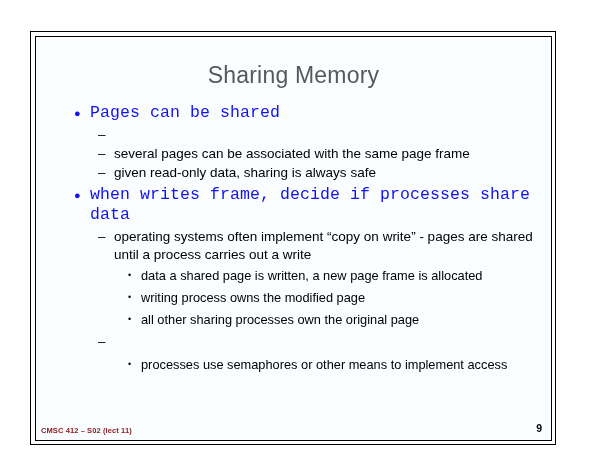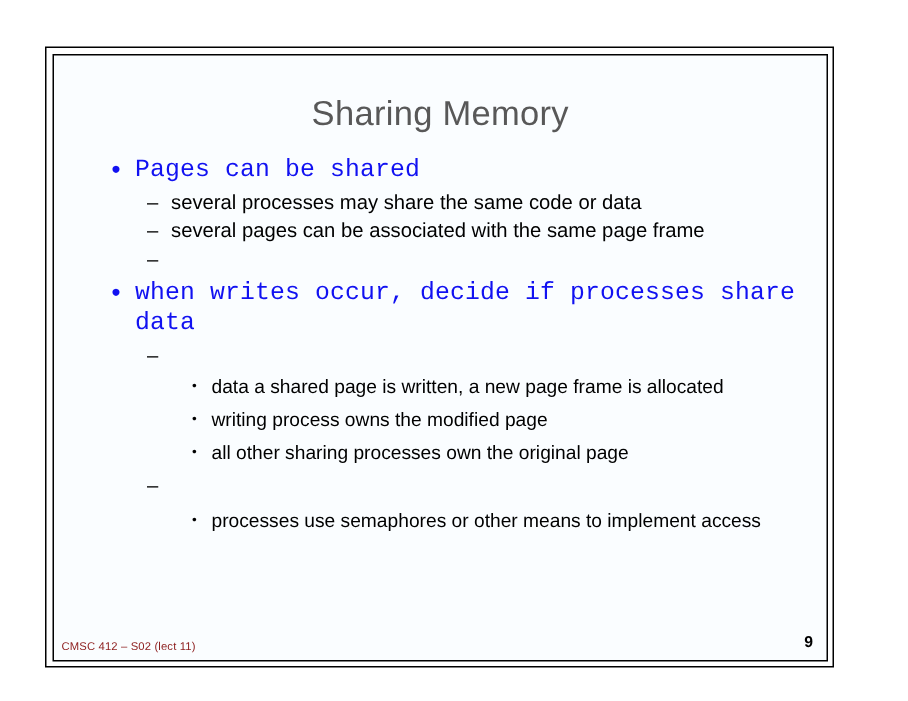--- a/index.html
+++ b/index.html
@@ -124,21 +124,21 @@
   .gap-top-3 { margin-top: 3px; }
   .gap-top-5 { margin-top: 5px; }
 
   
   #footer-left {
     position: absolute;
     left: 5px;
     bottom: 5px;
     color: #8b1a1a;
     font-size: 7.5px;
-    font-weight: normal;
+    font-weight: bold;
     letter-spacing: 0.1px;
     white-space: nowrap;
   }
   #footer-page {
     position: absolute;
     right: 9px;
     bottom: 6px;
     color: #000000;
     font-size: 10.5px;
     font-weight: bold;
@@ -154,39 +154,40 @@
 
     <div id="outline">
 
       <div class="bullet-row lvl1">
         <span class="bullet-mark">●</span>
         <span class="bullet-text">Pages can be shared</span>
       </div>
 
       <div class="bullet-row lvl2 gap-top-3">
         <span class="bullet-mark">–</span>
-        <span class="bullet-text">several processes may share the same code or data</span>
       </div>
 
       <div class="bullet-row lvl2">
         <span class="bullet-mark">–</span>
         <span class="bullet-text">several  pages can be associated with the same page frame</span>
       </div>
 
       <div class="bullet-row lvl2">
         <span class="bullet-mark">–</span>
+        <span class="bullet-text">given read-only data, sharing is always safe</span>
       </div>
 
       <div class="bullet-row lvl1 gap-top-3">
         <span class="bullet-mark">●</span>
-        <span class="bullet-text">when writes occur,  decide if processes share data</span>
+        <span class="bullet-text">when writes frame,  decide if processes share data</span>
       </div>
 
       <div class="bullet-row lvl2 gap-top-3">
         <span class="bullet-mark">–</span>
+        <span class="bullet-text">operating systems often implement “copy on write” - pages are shared until a process carries out a write</span>
       </div>
 
       <div class="bullet-row lvl3 gap-top-3">
         <span class="bullet-mark">•</span>
         <span class="bullet-text">data a shared page is written, a new page frame is allocated</span>
       </div>
 
       <div class="bullet-row lvl3 gap-top-5">
         <span class="bullet-mark">•</span>
         <span class="bullet-text">writing process owns  the modified page</span>

